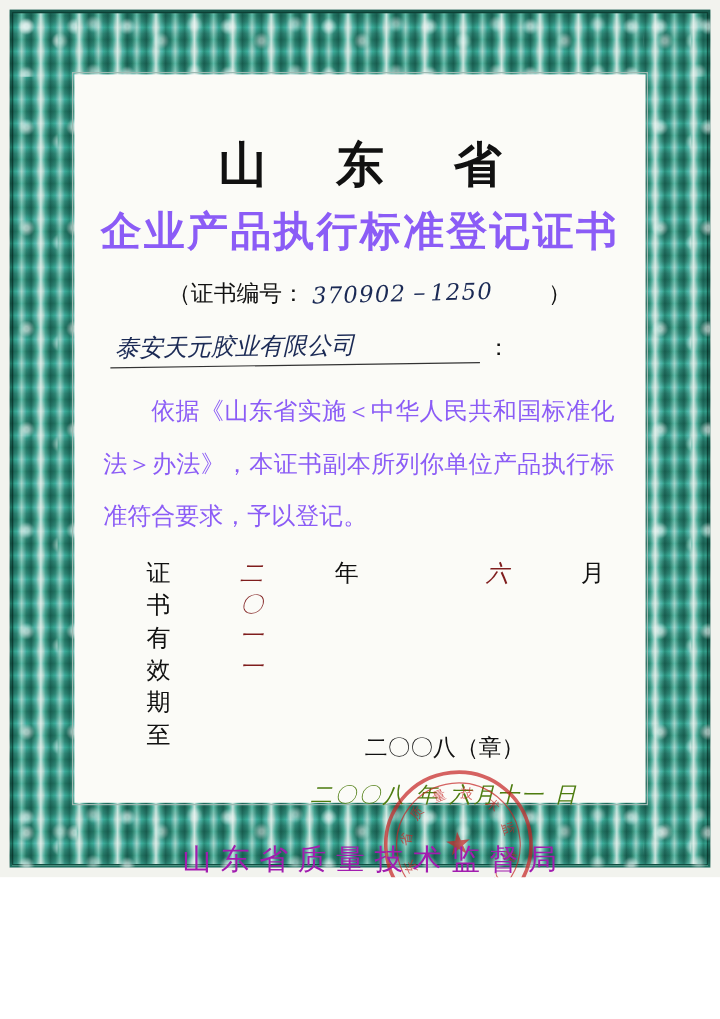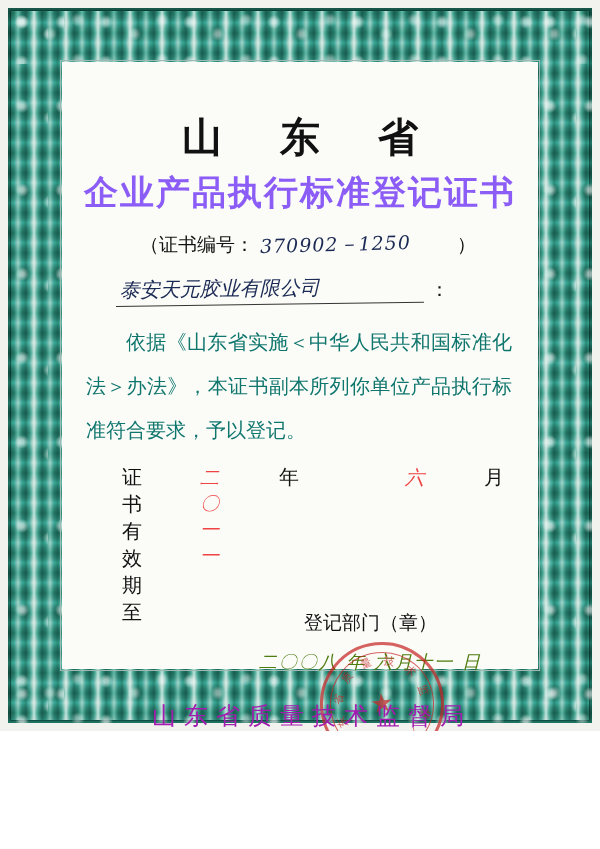--- a/index.html
+++ b/index.html
@@ -122,21 +122,20 @@
   }
   .cert-no-row .spacer { display: inline-block; width: 40px; }
 
   
   .company-line {
     position: absolute;
     top: 215px;
     left: 30px;
     right: 40px;
     display: flex;
-    margin-left: 24px;
   }
   .company-name {
     font-family: "DejaVu Serif", serif;
     font-style: italic;
     font-size: 20px;
     color: #1b2a55;
     border-bottom: 1px solid #333;
     padding: 0 4px 2px 4px;
     min-width: 300px;
     transform: rotate(-0.8deg);
@@ -150,42 +149,42 @@
 
   
   .body-text {
     position: absolute;
     top: 258px;
     left: 24px;
     right: 26px;
     font-family: "DejaVu Serif", serif;
     font-size: 20px;
     line-height: 44px;
-    color: #0f766e;
+    color: #8b5cf6;
     text-indent: 40px;
     text-align: justify;
   }
 
   
   .validity-line {
     position: absolute;
     top: 402px;
     left: 60px;
     right: 40px;
     font-family: "DejaVu Serif", serif;
     font-size: 20px;
     color: #111;
     display: flex;
     align-items: baseline;
     gap: 48px;
   }
   .validity-line .hw {
     font-family: "DejaVu Serif", serif;
     font-style: italic;
-    color: #ef4444;
+    color: #7f1d1d;
     font-size: 19px;
     padding: 0 10px;
     letter-spacing: 2px;
   }
   .validity-line .gap { display: inline-block; width: 22px; }
 
   
   .sign-block {
     position: absolute;
     right: 56px;
@@ -301,21 +300,21 @@
       <span>年</span>
       <span class="gap"></span>
       <span class="hw">六</span>
       <span>月</span>
       <span class="gap"></span>
       <span class="hw">十</span>
       <span>日</span>
     </div>
 
     <div class="sign-block">
-      <div>登记部门（章）</div>
+      <div>二〇〇八（章）</div>
       <div class="sign-date">二〇〇八 年 六月十一 日</div>
     </div>
 
     <div class="seal">
       <div class="seal-inner"></div>
       <div class="seal-star">★</div>
       <div class="seal-text" id="seal-text">
           <span class="seal-char" style="transform: translate(-27.6px, 32.9px) rotate(-140deg);">山</span>
           <span class="seal-char" style="transform: translate(-40.7px, 13.9px) rotate(-108.9deg);">东</span>
           <span class="seal-char" style="transform: translate(-42px, -9.1px) rotate(-77.8deg);">省</span>

